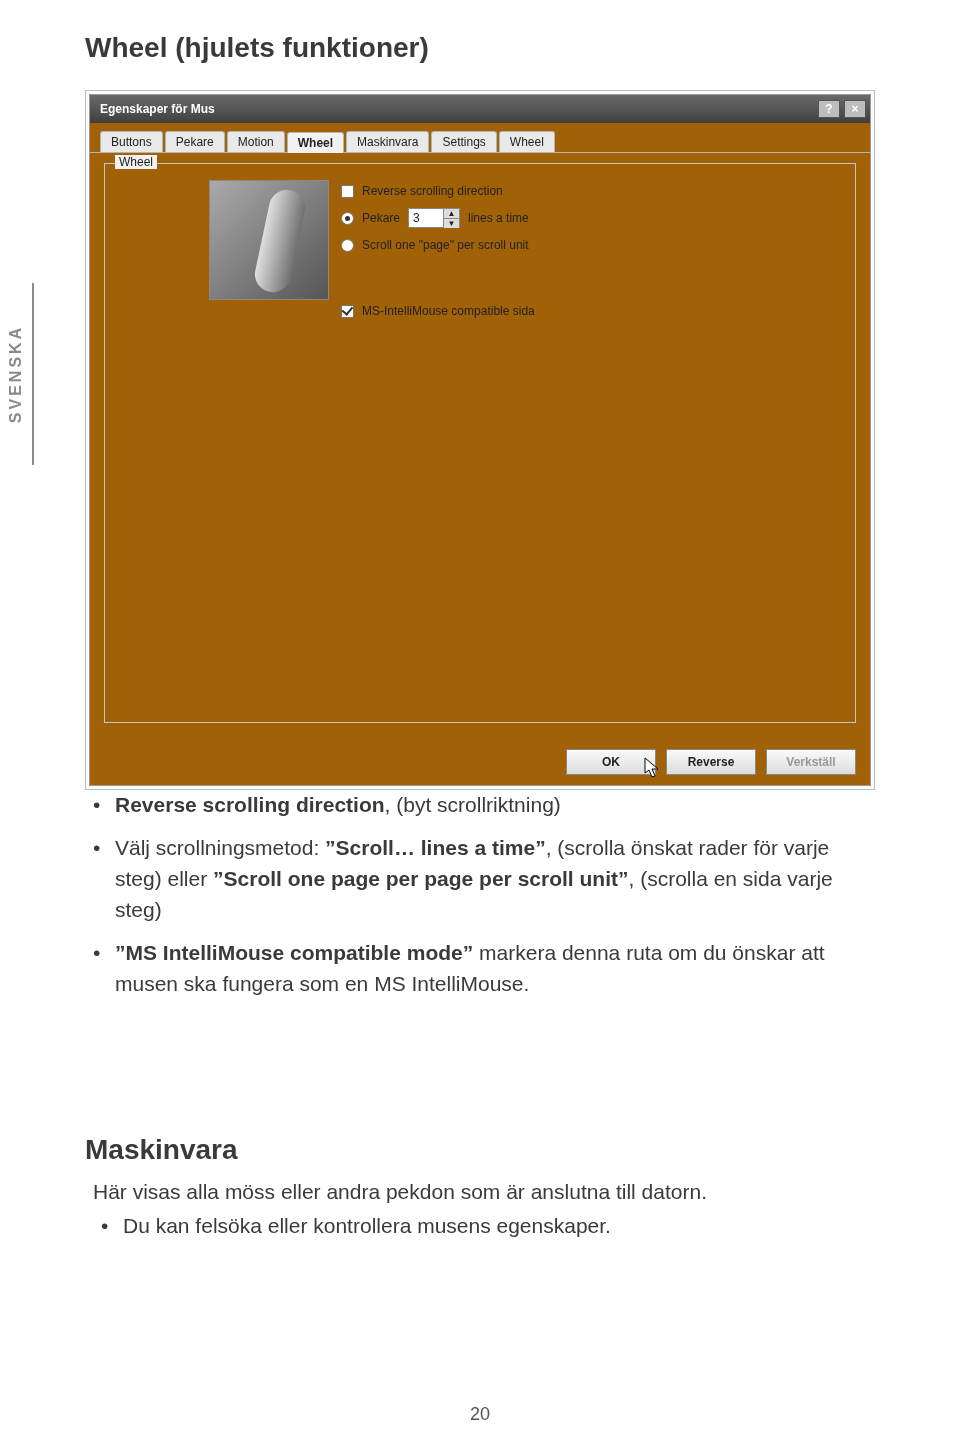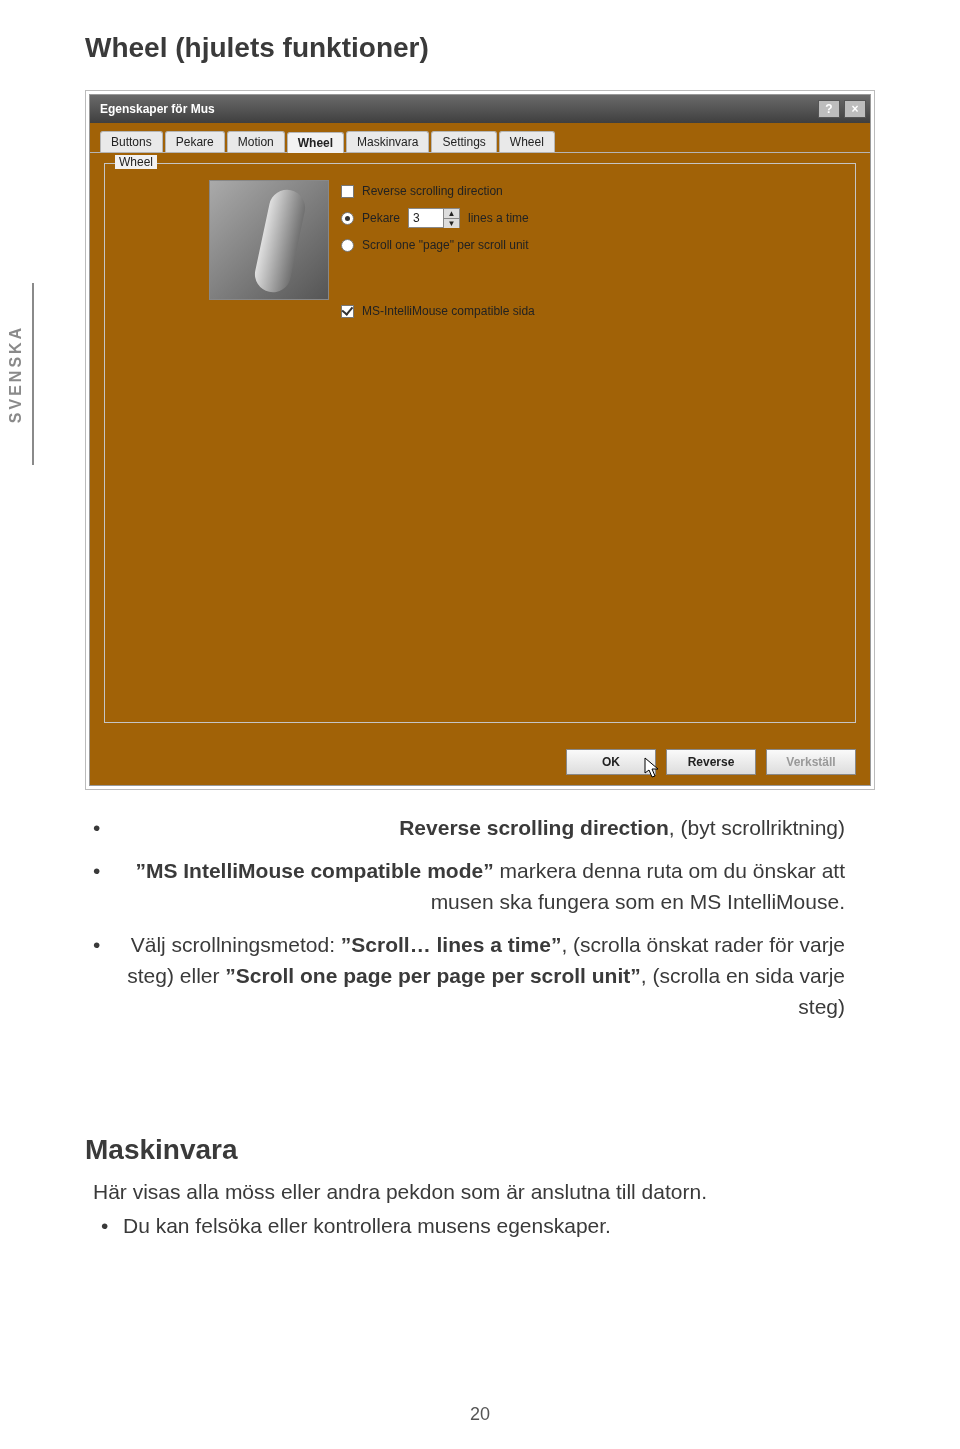--- a/index.html
+++ b/index.html
@@ -191,24 +191,23 @@
   }
   .dlg-btn.disabled { color:#999; }
   .cursor-arrow {
     position: absolute;
     width: 16px; height: 22px;
     pointer-events: none;
   }
   .cursor-arrow svg { display:block; }
   .bullets {
     position: absolute;
-    top: 812px;
+    top: 789px;
     left: 85px;
     width: 760px;
-    text-align: right;
   }
   .bullets ul { list-style: none; }
   .bullets li {
     position: relative;
     padding-left: 30px;
     font-size: 21px;
     line-height: 1.48;
     margin-bottom: 12px;
     color: #3a3a3a;
   }
@@ -317,24 +316,24 @@
     </div>
   </div>
 </div>
 
 <div class="bullets">
   <ul>
     <li>
       <b class="term">Reverse scrolling direction</b><span>, (byt scrollriktning)</span>
     </li>
     <li>
-      <b class="term">”MS IntelliMouse compatible mode”</b><span> markera denna ruta om du önskar att musen ska fungera som en MS IntelliMouse.</span>
+      <span>Välj scrollningsmetod: </span><b class="term">”Scroll… lines a time”</b><span>, (scrolla önskat rader för varje steg) eller </span><b class="term">”Scroll one page per page per scroll unit”</b><span>, (scrolla en sida varje steg)</span>
     </li>
     <li>
-      <span>Välj scrollningsmetod: </span><b class="term">”Scroll… lines a time”</b><span>, (scrolla önskat rader för varje steg) eller </span><b class="term">”Scroll one page per page per scroll unit”</b><span>, (scrolla en sida varje steg)</span>
+      <b class="term">”MS IntelliMouse compatible mode”</b><span> markera denna ruta om du önskar att musen ska fungera som en MS IntelliMouse.</span>
     </li>
   </ul>
 </div>
 
 <div class="subhead" style="top:1134px;">Maskinvara</div>
 <div class="sub-text" style="top:1176px;">Här visas alla möss eller andra pekdon som är anslutna till datorn.</div>
 <div class="sub-text" style="top:1210px;">
   <ul style="list-style:none;">
     <li style="position:relative; padding-left:30px;">
       <span style="position:absolute; left:8px;">•</span>

